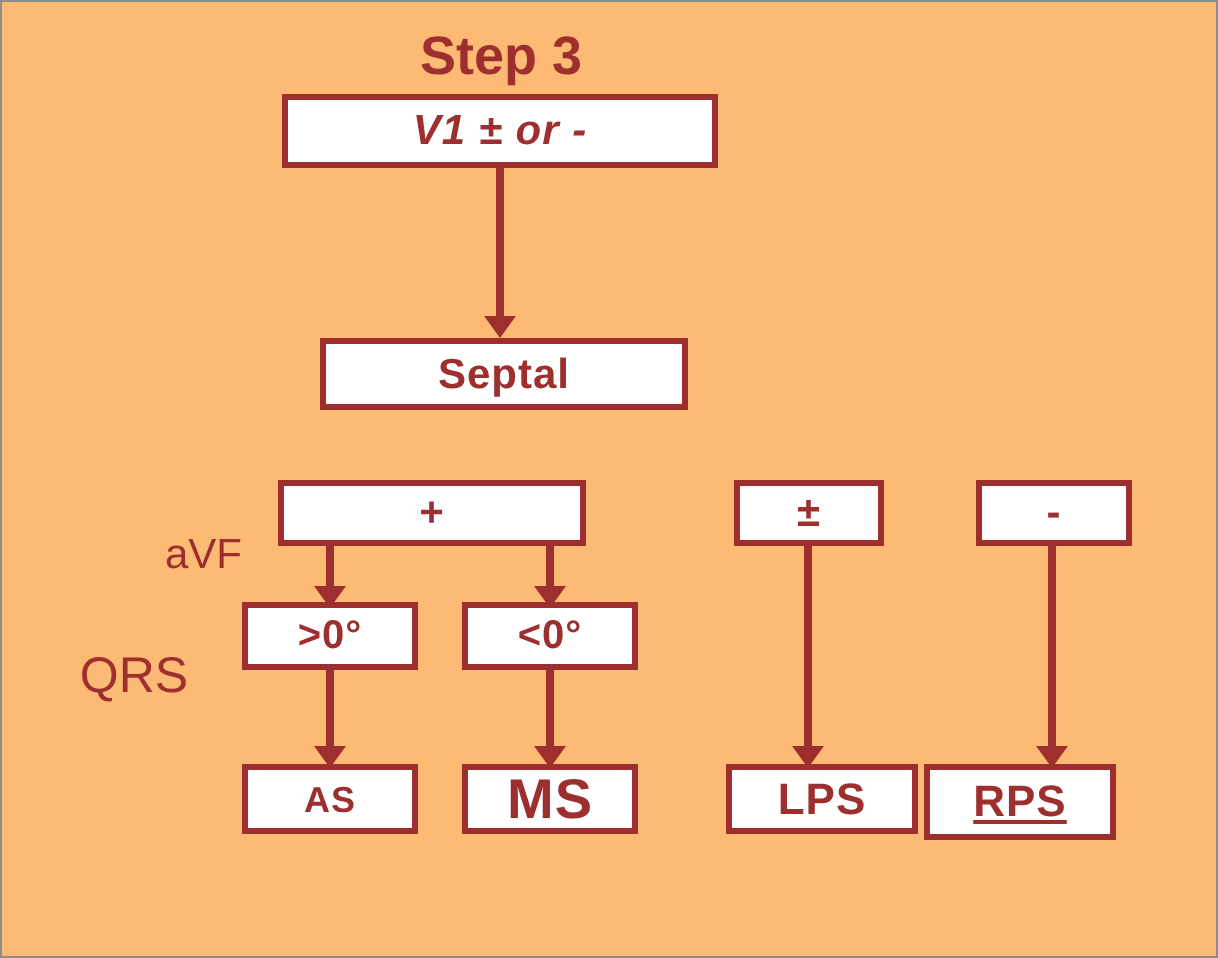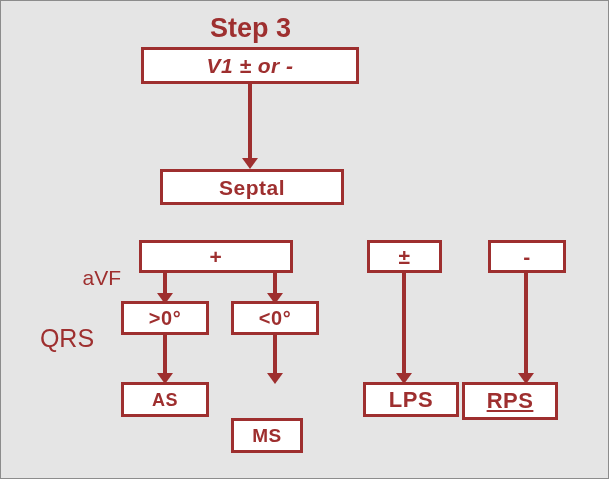--- a/index.html
+++ b/index.html
@@ -7,21 +7,21 @@
     padding: 0;
     background: #ffffff;
   }
   body {
     font-family: "Liberation Sans", sans-serif;
   }
   #canvas {
     position: relative;
     width: 609px;
     height: 479px;
-    background: #e5e5e5;
+    background: #fdba74;
     border: 1px solid #8c8c8c;
     box-sizing: border-box;
     overflow: hidden;
   }
   .diagram {
     position: absolute;
     inset: 0;
   }
   
   .node {
@@ -102,21 +102,21 @@
   #ah-g2       { left: 266px; top: 372px; }
 
   
   #edge-pm     { left: 401px; top: 272px; height: 104px; }
   #ah-pm       { left: 395px; top: 372px; }
   #edge-minus  { left: 523px; top: 272px; height: 104px; }
   #ah-minus    { left: 517px; top: 372px; }
 
   
   #node-as     { left: 120px; top: 381px; width: 88px;  height: 35px; font-size: 18px; }
-  #node-ms     { left: 230px; top: 381px; width: 72px;  height: 35px; font-size: 19px; margin-top: 36px; }
+  #node-ms     { left: 230px; top: 381px; width: 88px;  height: 35px; font-size: 28px; }
   #node-lps    { left: 362px; top: 381px; width: 96px;  height: 35px; font-size: 22px; }
   #node-rps    { left: 461px; top: 381px; width: 96px;  height: 38px; font-size: 22px; text-decoration: underline; }
 </style>
 </head>
 <body>
 
 <div id="canvas">
   <div class="diagram">
 
     <div class="title" id="step-title">Step 3</div>

